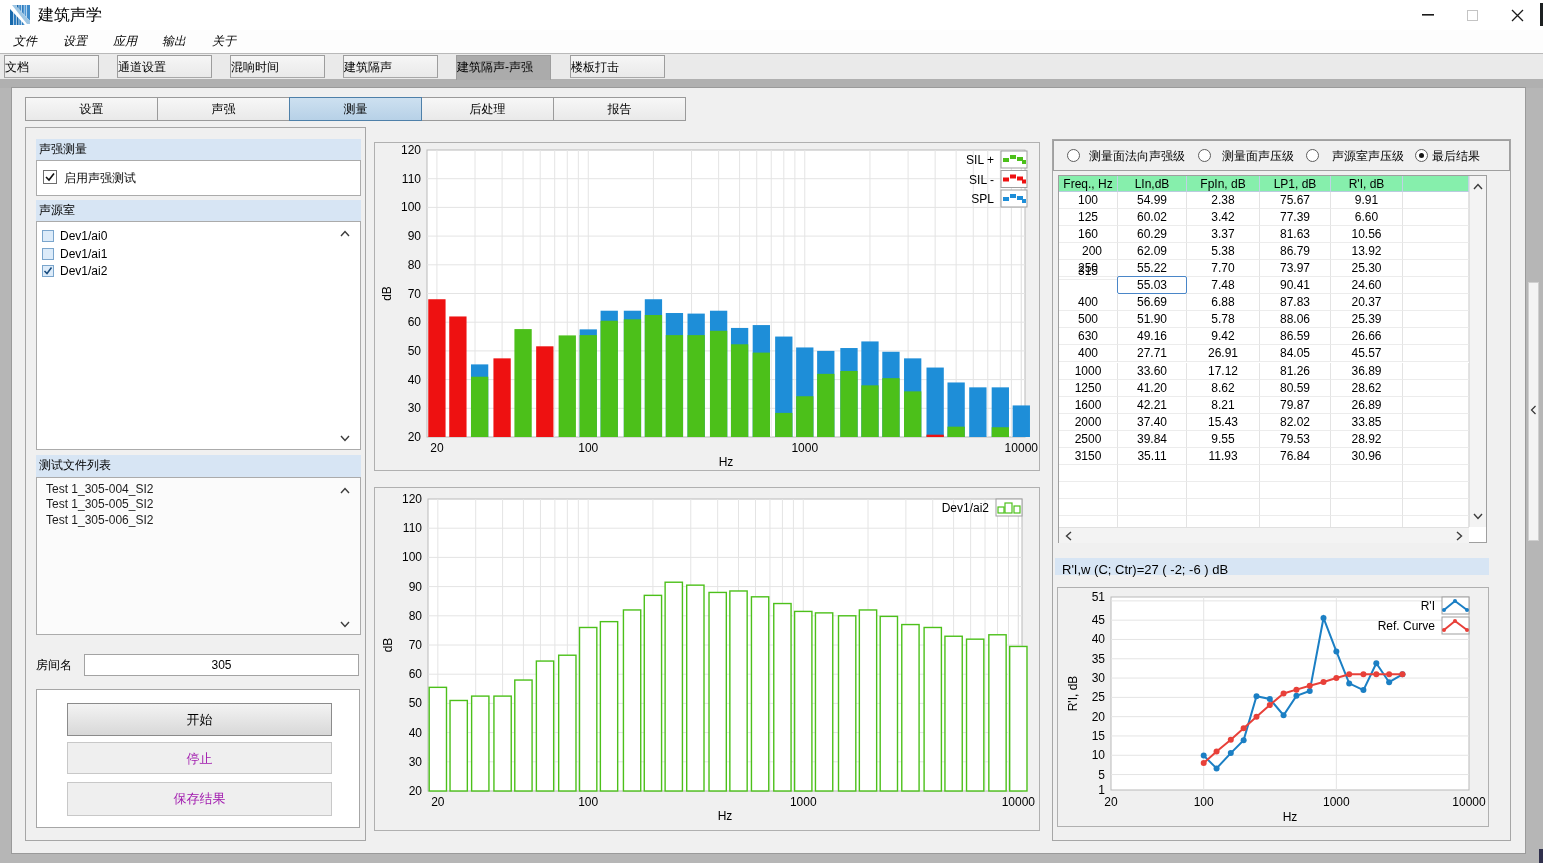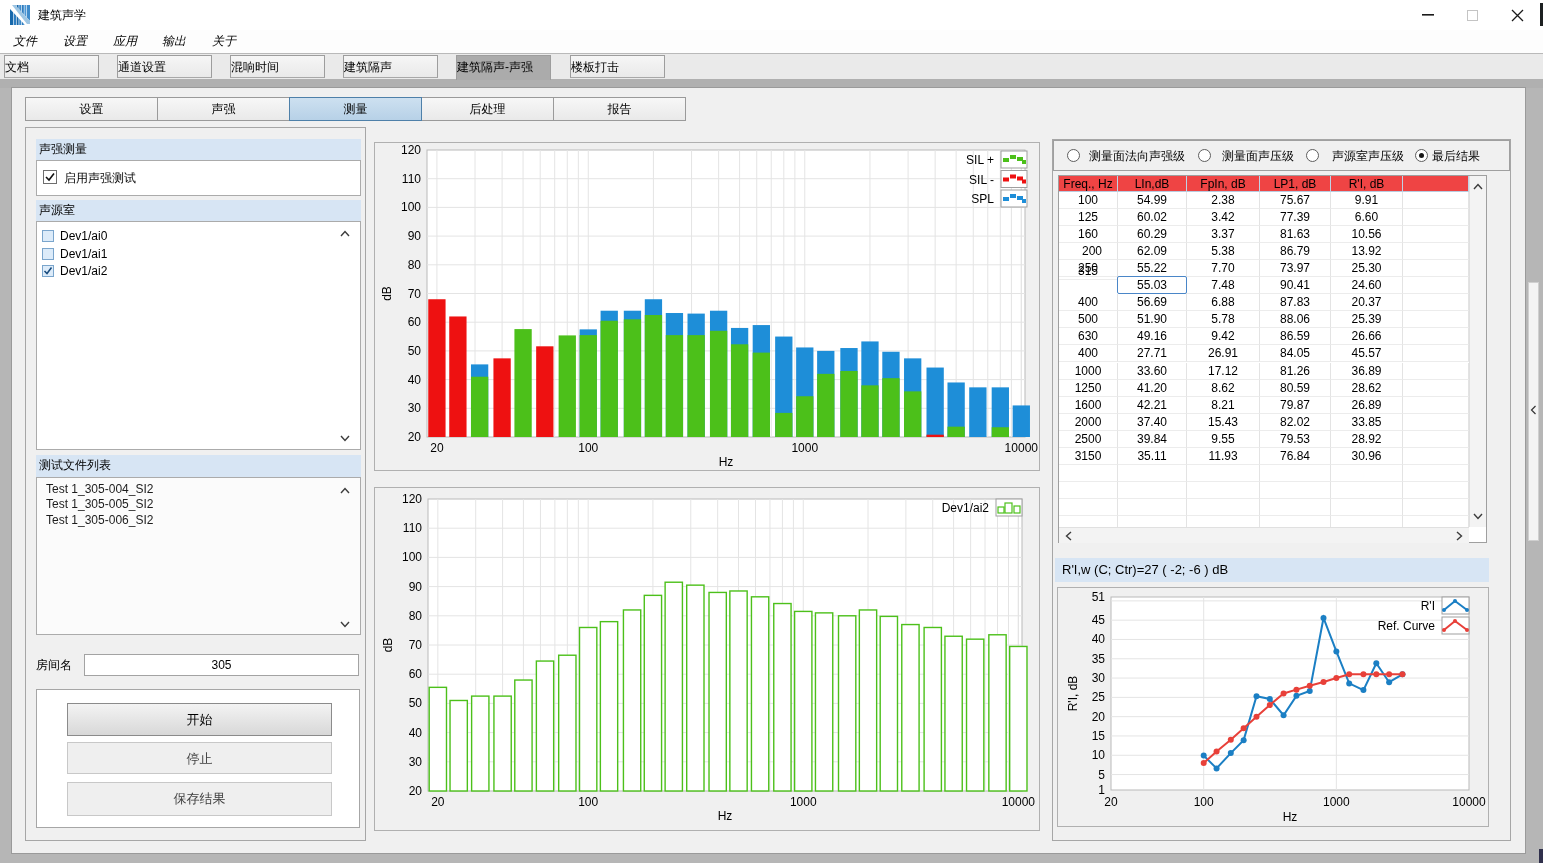--- a/index.html
+++ b/index.html
@@ -9,21 +9,21 @@
     background:#b6b6b6;
     font-family:"Liberation Sans","DejaVu Sans",sans-serif;
     font-size:12px; color:#000;
     -webkit-font-smoothing:antialiased;
   }
   .abs { position:absolute; }
 
   
   #titlebar { left:0; top:0; width:1543px; height:30px; background:#ffffff; }
   #app-icon { left:10px; top:5px; width:20px; height:20px; }
-  #app-title { left:38px; top:0; height:30px; line-height:30px; font-size:12px; }
+  #app-title { left:38px; top:0; height:30px; line-height:30px; font-size:16px; }
   .winbtn { top:0; width:45px; height:30px; text-align:center; line-height:30px; font-size:15px; color:#111; }
   #btn-min { left:1405px; }
   #btn-max { left:1450px; color:#b9b9b9; font-size:13px; }
   #btn-close { left:1495px; font-size:14px; }
   #edge-dark-top { left:1540px; top:3px; width:3px; height:23px; background:#1d2021; }
   #edge-dark-bottom { left:1539px; top:849px; width:4px; height:14px; background:#30304c; }
 
   
   #menubar { left:0; top:30px; width:1543px; height:24px; background:#fdfdfd; border-bottom:1px solid #b9b9b9; }
   .menu-item { top:0; height:23px; line-height:23px; padding:0 6px; display:inline-block; position:absolute;font-style:italic; }
@@ -54,26 +54,26 @@
   #lbl-enable { left:64px; top:160px; height:36px; line-height:36px; }
   .chan-row { position:absolute; height:18px; line-height:18px; }
   .chan-box { position:absolute; left:0; top:3px; width:12px; height:12px; background:#dcebf9; border:1px solid #7aa5cc; }
   .chan-lbl { position:absolute; left:18px; top:0; }
   .file-row { position:absolute; height:15px; line-height:15px; color:#1c1c1c; }
   #room-label { left:36px; top:654px; height:22px; line-height:22px; }
   #room-input { left:84px; top:654px; width:275px; height:22px; background:#fff; border:1px solid #a3a3a3;
                 text-align:center; line-height:20px; font-size:12px; }
   .btn { position:absolute; left:67px; width:265px; height:33px; text-align:center; line-height:31px; font-size:13px; }
   .btn.enabled  { background:linear-gradient(#f3f3f3,#d8d8d8); border:1px solid #8b8b8b; color:#000; }
-  .btn.disabled { background:#efefef; border:1px solid #c8c8c8; color:#404040; }
+  .btn.disabled { background:#efefef; border:1px solid #c8c8c8; color:#a21caf; }
   svg.icon { display:block; }
 
   
   #tablebox { left:1058px; top:175px; width:429px; height:368px; background:#fff; border:1px solid #9f9f9f; }
-  #tbl-header { position:absolute; left:0; top:0; width:410px; height:16px; background:#ef4444; border-bottom:1px solid #b9cbdf; }
+  #tbl-header { position:absolute; left:0; top:0; width:410px; height:16px; background:#86efac; border-bottom:1px solid #b9cbdf; }
   .th { position:absolute; top:0; height:16px; line-height:16px; text-align:center; font-size:12px;
         border-right:1px solid #bfd2e5; }
   .td { position:absolute; height:17px; line-height:17px; text-align:center; font-size:12px;
         border-right:1px solid #e3e3e3; border-bottom:1px solid #ececec; }
   #focus-cell { position:absolute; border:1px solid #4a86c8; border-radius:2px; }
   .vscroll { position:absolute; background:#f3f3f3; border-left:1px solid #e0e0e0; }
   .hscroll { position:absolute; background:#f3f3f3; border-top:1px solid #e0e0e0; }
 
   
   .radio-circ { position:absolute; width:13px; height:13px; border:1px solid #5e5e5e; border-radius:50%; background:#fff; }
@@ -579,21 +579,21 @@
     <div class="hscroll" style="left: 0px; top: 351px; width: 410px; height: 16px;">
       <svg width="12" height="12" viewBox="0 0 12 12" style="position:absolute;left:4px;top:2px">
         <polyline points="8,2 3.5,6 8,10" fill="none" stroke="#3c3c3c" stroke-width="1.4"></polyline>
       </svg>
       <svg width="12" height="12" viewBox="0 0 12 12" style="position:absolute;left:394px;top:2px">
         <polyline points="4,2 8.5,6 4,10" fill="none" stroke="#3c3c3c" stroke-width="1.4"></polyline>
       </svg>
     </div>
   </div>
 
-<div class="bluehdr" style="left:1055px; top:558px; width:434px; height:24px; line-height:24px; padding-left:7px; font-size:13px;">R'I,w (C; Ctr)=27 ( -2; -6 ) dB</div>
+<div class="bluehdr" style="left:1055px; top:558px; width:434px; height:17px; line-height:24px; padding-left:7px; font-size:13px;">R'I,w (C; Ctr)=27 ( -2; -6 ) dB</div>
 <div class="groupbox" style="left:1057px; top:587px; width:432px; height:240px; border-color:#b0b0b0;"></div>
 <div id="chart3" class="charthost" style="left:1057px; top:587px;"><svg width="432" height="240" viewBox="0 0 432 240">
       <rect x="54" y="10" width="358" height="193" fill="#fff" stroke="#b9b9b9"></rect>
       <line x1="54" y1="187.56" x2="412" y2="187.56" stroke="#e4e4e4"></line>
       <line x1="54" y1="168.26" x2="412" y2="168.26" stroke="#e4e4e4"></line>
       <line x1="54" y1="148.95999999999998" x2="412" y2="148.95999999999998" stroke="#e4e4e4"></line>
       <line x1="54" y1="129.66" x2="412" y2="129.66" stroke="#e4e4e4"></line>
       <line x1="54" y1="110.36" x2="412" y2="110.36" stroke="#e4e4e4"></line>
       <line x1="54" y1="91.06" x2="412" y2="91.06" stroke="#e4e4e4"></line>
       <line x1="54" y1="71.75999999999999" x2="412" y2="71.75999999999999" stroke="#e4e4e4"></line>

